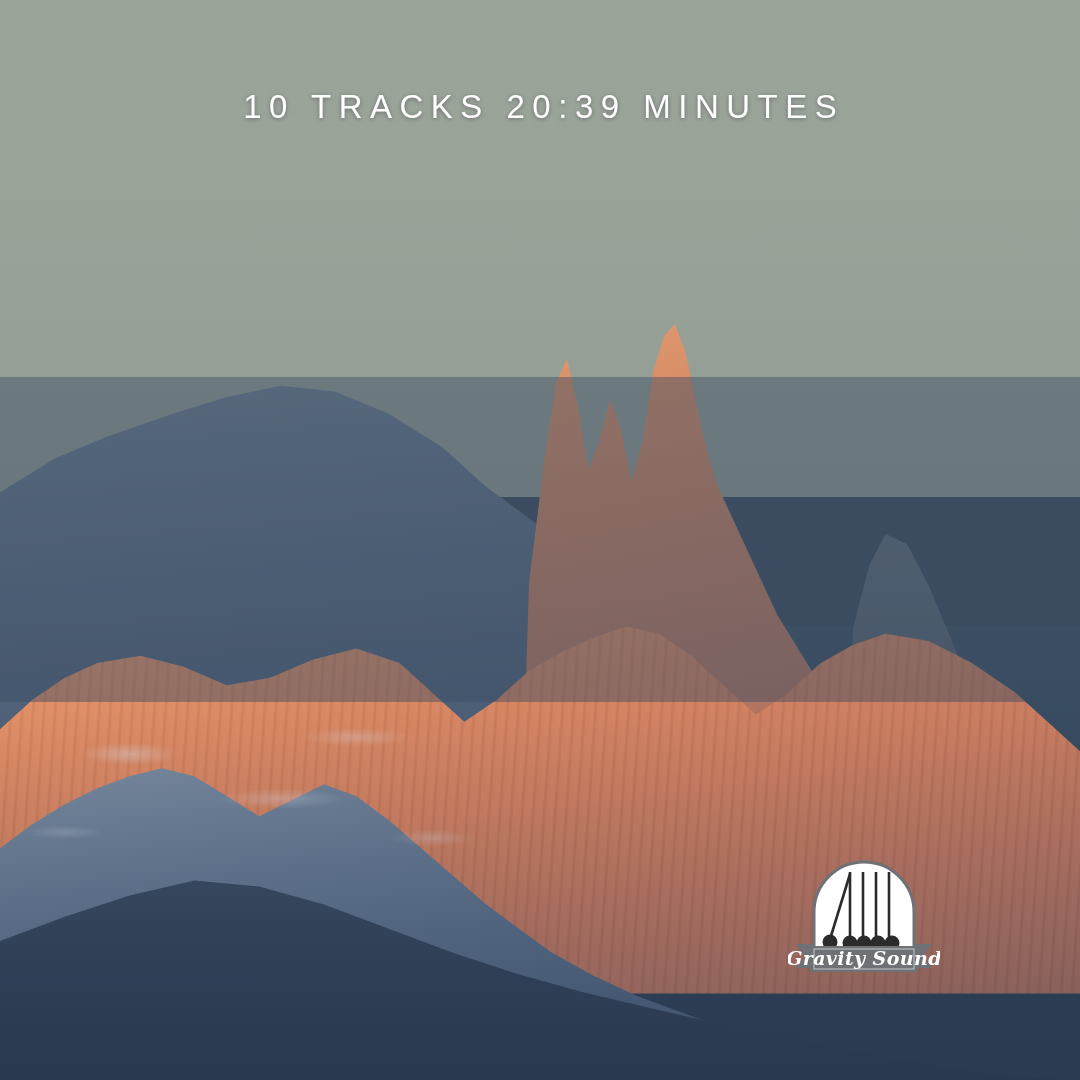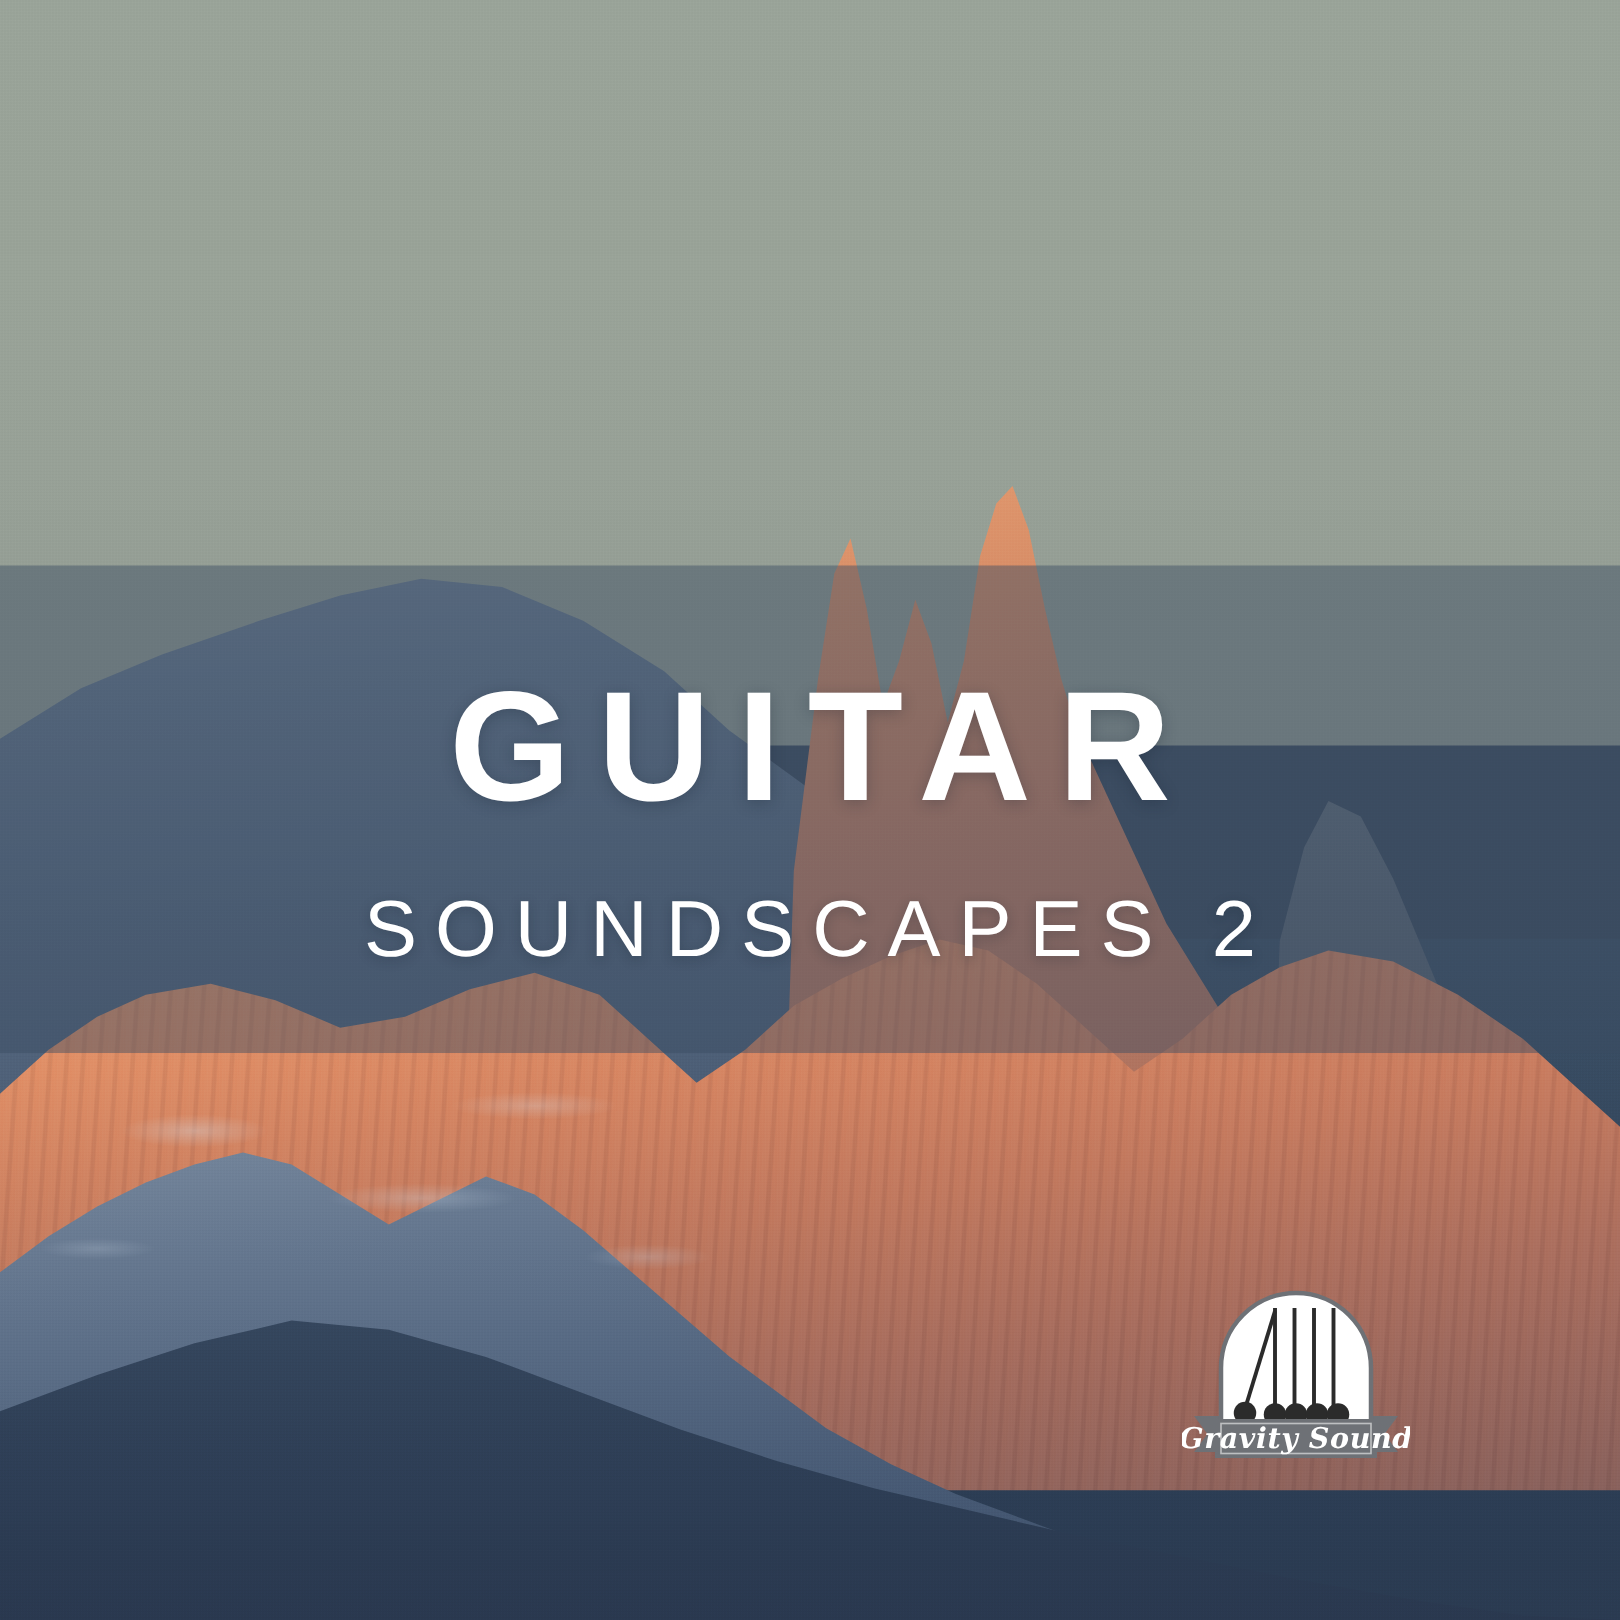--- a/index.html
+++ b/index.html
@@ -310,24 +310,23 @@
     </div>
     <div class="ridge ridge-front-blue"></div>
     <div class="snow-flecks"></div>
     <div class="ridge ridge-foreground"></div>
     <div class="haze"></div>
     <div class="grain"></div>
   </div>
 
   <div class="title-band"></div>
 
-
-  <div class="main-title">GUITAR</div>
-
-  <div class="subtitle">SOUNDSCAPES 2</div>
+  <div class="eyebrow">10 TRACKS 20:39 MINUTES</div>
+
+
 
   <div class="logo">
     <svg viewBox="0 0 152 122" xmlns="http://www.w3.org/2000/svg" aria-hidden="true">
 
       <g>
         <path d="M8 86 L30 86 L30 110 L8 110 L17 98 Z" fill="#6e7176"></path>
         <path d="M144 86 L122 86 L122 110 L144 110 L135 98 Z" fill="#6e7176"></path>
       </g>
 
       <path d="M26 98 L26 54 A50 50 0 0 1 126 54 L126 98 Z" fill="#ffffff" stroke="#6e7176" stroke-width="3"></path>

